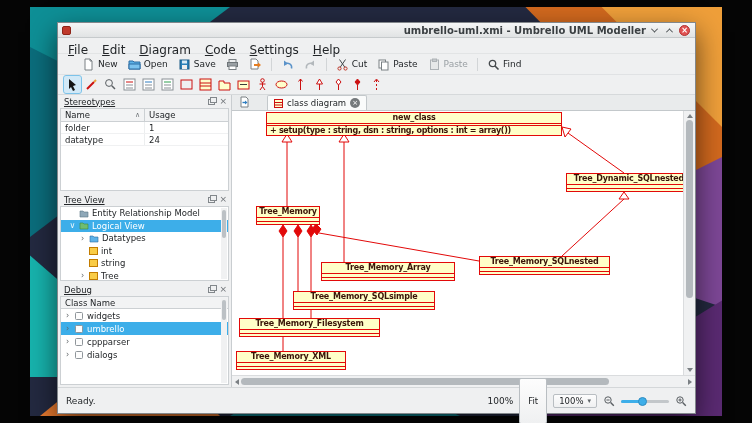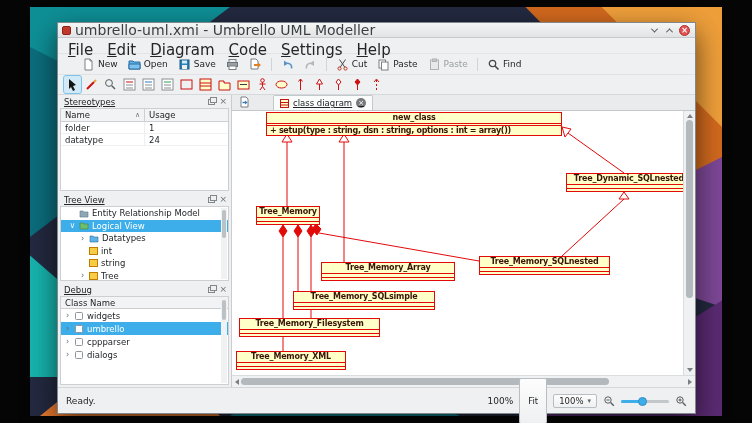--- a/index.html
+++ b/index.html
@@ -11,30 +11,30 @@
   .desktop { position:absolute; left:30px; top:7px; width:692px; height:409px; background:#232940; overflow:hidden; }
   .shape { position:absolute; }
 
   
   .window { position:absolute; left:57px; top:22px; width:639px; height:392px; background:#eff0f1;
             border:1px solid #82878b; box-shadow:0 10px 26px rgba(0,0,0,.6); font-size:9px; }
 
   .titlebar { height:15px; background:linear-gradient(#f5f6f6,#e1e3e4); border-bottom:1px solid #c6cacc;
               display:flex; align-items:center; padding:0 4px; }
   .app-icon { width:9px; height:9px; border-radius:2px; background:#c0392b; border:1px solid #8e2418; margin-right:4px; }
-  .title-text { flex:1; text-align:left; font-size:14px; color:#3a3f42; white-space:nowrap; overflow:hidden; }
+  .title-text { flex:1; text-align:right; font-size:10px; color:#3a3f42; white-space:nowrap; overflow:hidden;font-weight:bold; }
   .win-btn { width:13px; height:13px; display:flex; align-items:center; justify-content:center; margin-left:2px; }
   .chev { width:5px; height:5px; border-right:1.4px solid #4a4f52; border-bottom:1.4px solid #4a4f52; }
   .chev.dn { transform:rotate(45deg) translate(-1px,-1px); }
   .chev.up { transform:rotate(-135deg) translate(-1px,-1px); }
   .close-circle { width:11px; height:11px; border-radius:50%; background:#e05252; border:1px solid #b23333;
                   color:#fff; font-size:8px; line-height:9px; text-align:center; font-weight:bold; }
 
   .menubar { height:16px; display:flex; align-items:center; padding-left:3px; background:#eff0f1; border-bottom:1px solid #e2e4e5; }
-  .menu-item { display:inline-block; padding:2px 7px; font-size:15px;margin-top:8px; }
+  .menu-item { display:inline-block; padding:2px 7px; font-size:12px;margin-top:8px; }
   .menu-item::first-letter { text-decoration:underline; }
 
   .toolbar { height:21px; display:flex; align-items:center; padding-left:19px; background:#eff0f1; border-bottom:1px solid #e0e2e4; }
   .tbtn { display:flex; align-items:center; gap:3px; padding:2px 5px; border-radius:2px; font-size:9px; white-space:nowrap; }
   .tbtn.disabled { color:#9aa0a4; }
   .tsep { width:1px; height:13px; background:#d2d5d7; margin:0 4px; }
 
   .toolbox { height:20px; display:flex; align-items:center; gap:2px; padding-left:6px; background:#eff0f1; border-bottom:1px solid #d6d9db; }
   .tool { width:17px; height:17px; display:flex; align-items:center; justify-content:center; border-radius:2px; }
   .tool.active { background:#d2e9f7; outline:1px solid #7cc3ea; }
@@ -70,21 +70,21 @@
   .d-colhead { height:12px; line-height:12px; background:#f2f3f4; border-bottom:1px solid #ccd0d3; font-size:8.5px; padding-left:4px; }
   .drow { display:flex; align-items:center; gap:4px; height:13px; font-size:8.5px; padding-left:3px; }
   .drow.selected { background:#3daee9; color:#fff; }
   .cb { width:8px; height:8px; background:#fdfdfd; border:1px solid #8f959a; border-radius:1.5px; flex:none; }
 
   .mini-scroll { position:absolute; right:1px; top:1px; bottom:1px; width:6px; background:#f0f1f2; }
   .mini-thumb { position:absolute; left:1px; right:1px; background:#bcc1c5; border-radius:3px; }
 
   
   .diagram-area { flex:1; display:flex; flex-direction:column; background:#eff0f1; min-width:0; }
-  .tabbar { height:16px; flex:none; display:flex; gap:20px; padding-left:3px; background:#e9ebec; border-bottom:1px solid #c3c8cb;text-decoration:underline; }
+  .tabbar { height:16px; flex:none; display:flex; gap:14px; padding-left:3px; background:#e9ebec; border-bottom:1px solid #c3c8cb; }
   .tab-nav { width:18px; height:14px; display:flex; align-items:center; justify-content:center; }
   .tab { display:flex; align-items:center; gap:4px; height:15px; padding:0 6px; background:#fafbfb;
          border:1px solid #c3c8cb; border-bottom:none; border-radius:2px 2px 0 0; font-size:8.5px; }
   .tab-close { width:10px; height:10px; border-radius:50%; background:#75797c; color:#fff; font-size:7px; line-height:10px; text-align:center; }
 
   .canvas-row { flex:1; display:flex; min-height:0; }
   .canvas { position:relative; flex:1; background:#fff; overflow:hidden; }
   .uml { position:absolute; background:#ffffc8; border:1px solid #e20909; overflow:hidden; }
   .uml .t { height:10px; line-height:10px; text-align:center; font-weight:bold; font-size:8px; color:#3a1508;
             letter-spacing:-0.2px; white-space:nowrap; overflow:hidden; }

